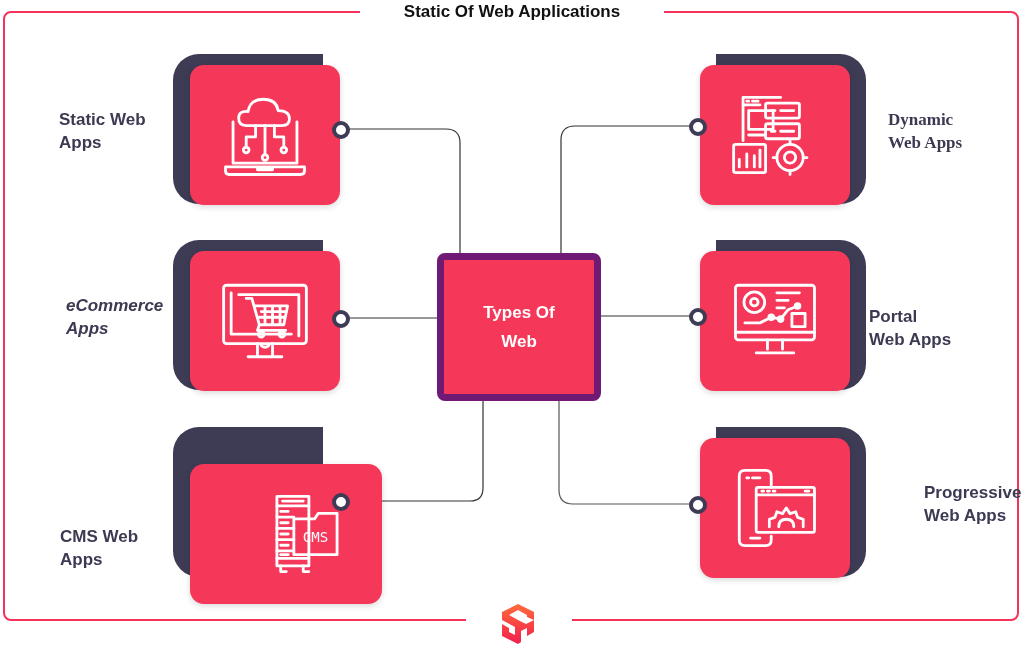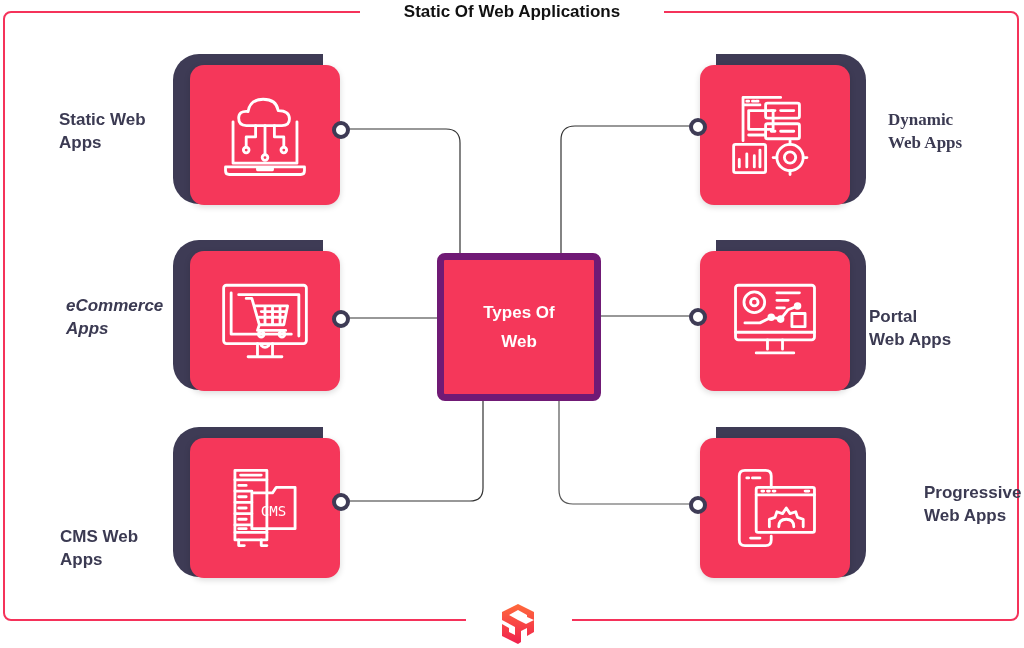--- a/index.html
+++ b/index.html
@@ -70,21 +70,21 @@
       <circle cx="68" cy="64" r="3"></circle>
   </svg>
 </div>
 <div class="dot" style="left:332px;top:310px;"></div>
 <div class="label" style="left:66px;top:294px;font-style:italic;">
   <div>eCommerce</div>
   <div>Apps</div>
 </div>
 
 <div class="card-back left" style="left:173px;top:427px;"></div>
-<div class="card" style="left:190px;top:438px;">
+<div class="card" style="left:190px;top:464px;padding-left:42px;">
   <svg viewBox="0 0 100 100" fill="none" stroke="#fff" stroke-width="3" stroke-linecap="round" stroke-linejoin="round">
     <rect x="18" y="10" width="34" height="74"></rect>
     <path d="M18 20 H52 M24 15 H46 M18 32 H36 M18 44 H36 M18 56 H36 M18 68 H36 M18 76 H52 M22 26 H30 M22 38 H30 M22 50 H30 M22 62 H30 M22 72 H30 M22 84 V90 H28 M46 84 V90 H52"></path>
     <path d="M36 34 H58 L62 28 H82 V72 H36 Z"></path>
     <text x="59" y="58" fill="#fff" stroke="none" font-size="15" font-family="DejaVu Sans Mono, monospace" text-anchor="middle">CMS</text>
   </svg>
 </div>
 <div class="dot" style="left:332px;top:493px;"></div>
 <div class="label" style="left:60px;top:481px;margin-top:44px;">
   <div>CMS Web</div>

